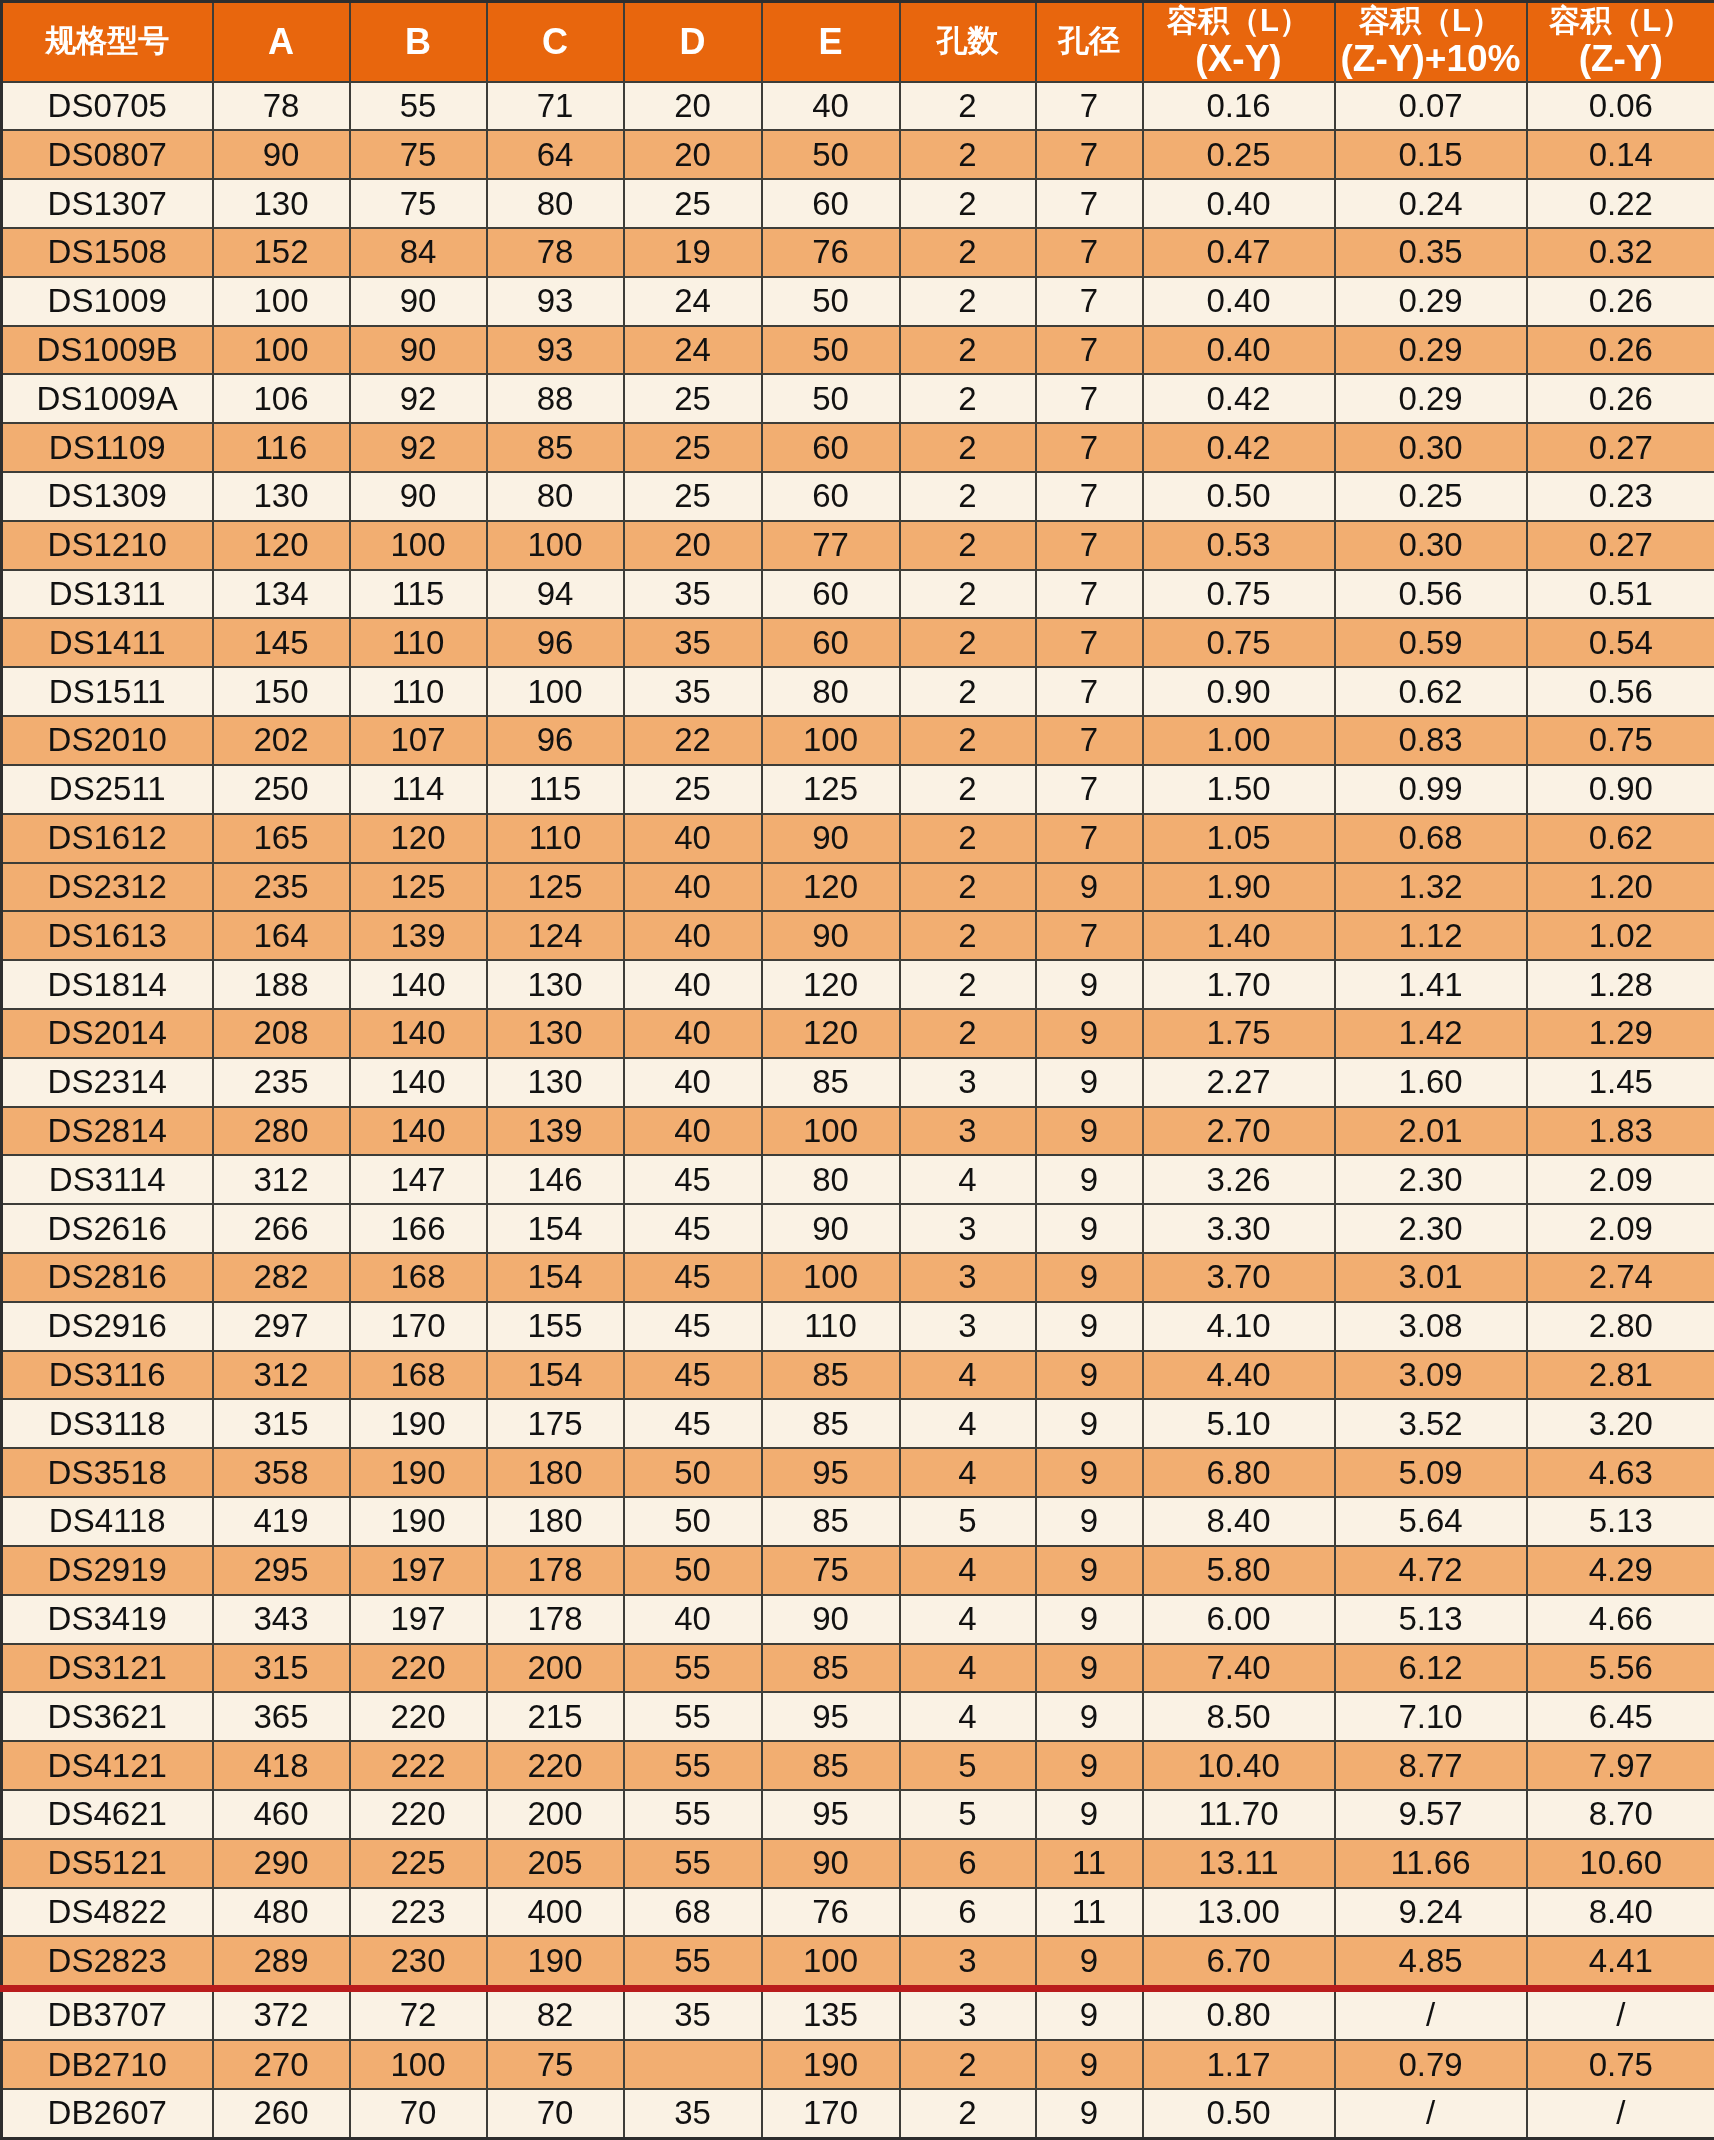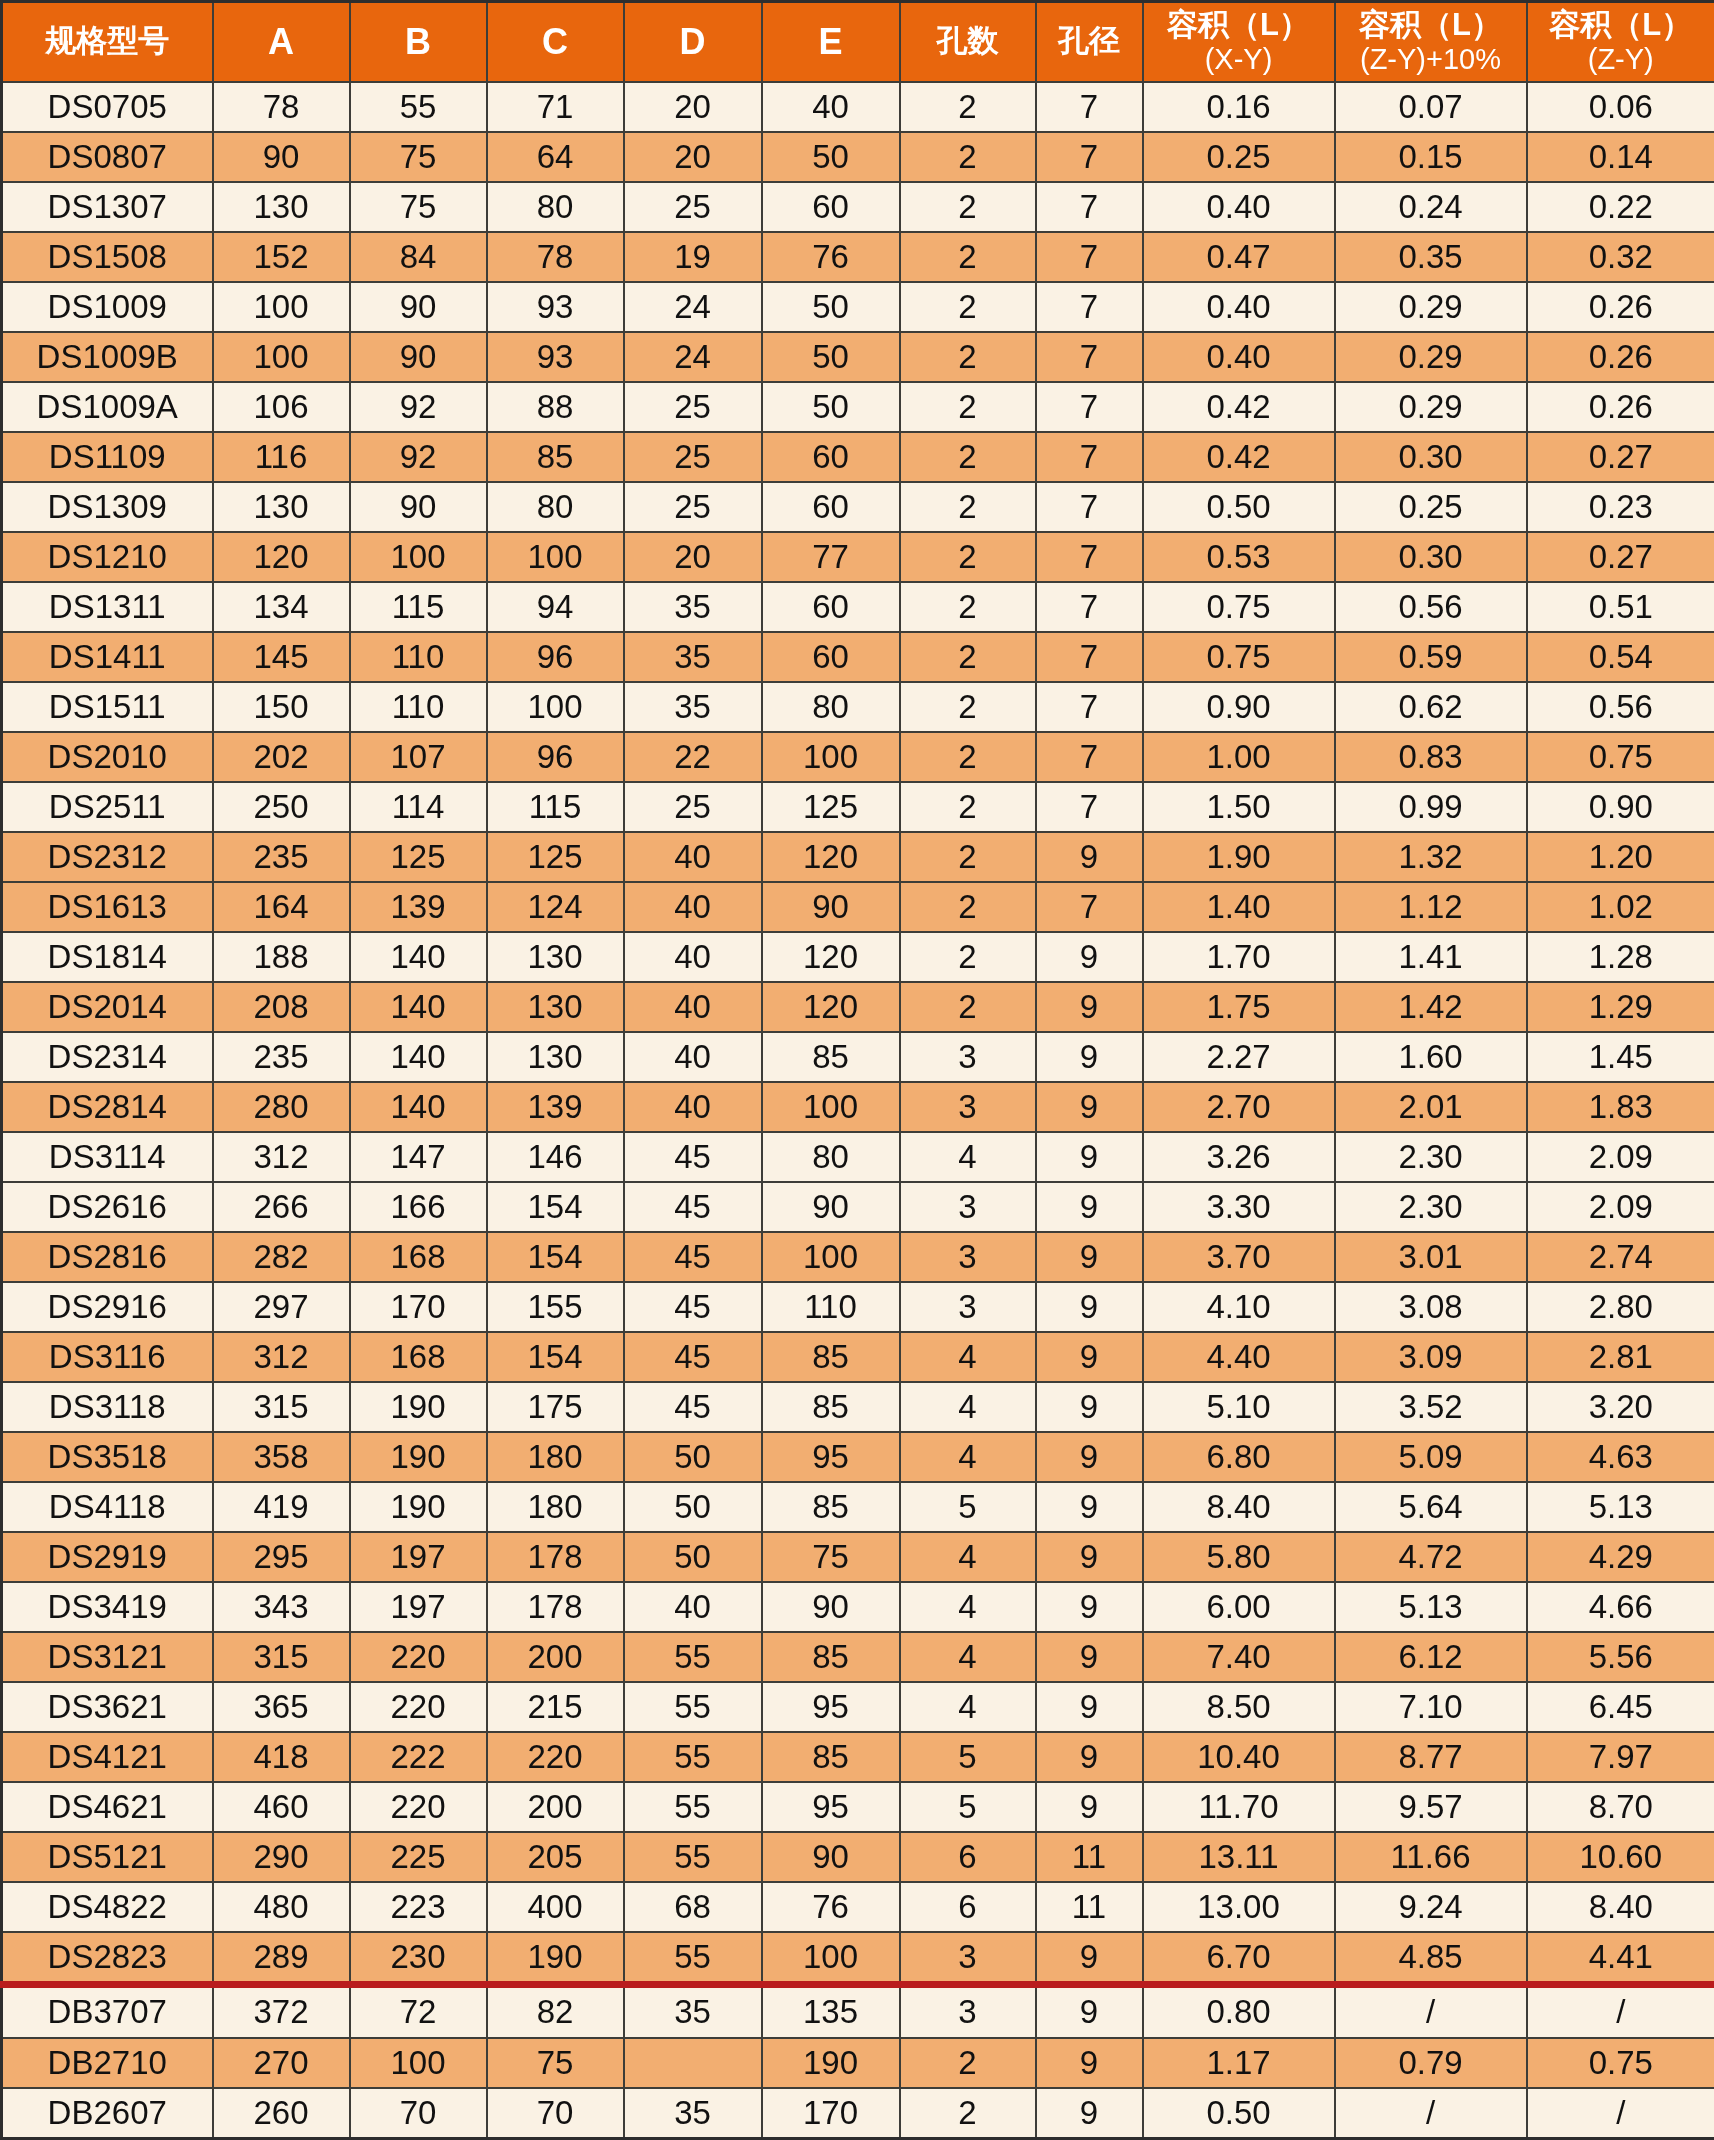--- a/index.html
+++ b/index.html
@@ -34,22 +34,22 @@
     height: 80px;
   }
   th {
     background: #E8660D;
     color: #ffffff;
     font-weight: bold;
     font-size: 31px;
     line-height: 1.12;
   }
   th .h-line2 {
-    font-size: 29px;
-    font-weight: normal;
+    font-size: 37px;
+    font-weight: bold;
   }
   th.col-letter {
     font-size: 36px;
   }
   td {
     font-size: 33px;
     color: #111111;
     font-stretch: condensed;
   }
   tr.row-cream td { background: #FAF2E4; }
@@ -304,20 +304,33 @@
           <td>115</td>
           <td>25</td>
           <td>125</td>
           <td>2</td>
           <td>7</td>
           <td>1.50</td>
           <td>0.99</td>
           <td>0.90</td>
         </tr>
         <tr class="row-tan">
+          <td>DS1612</td>
+          <td>165</td>
+          <td>120</td>
+          <td>110</td>
+          <td>40</td>
+          <td>90</td>
+          <td>2</td>
+          <td>7</td>
+          <td>1.05</td>
+          <td>0.68</td>
+          <td>0.62</td>
+        </tr>
+        <tr class="row-tan">
           <td>DS2312</td>
           <td>235</td>
           <td>125</td>
           <td>125</td>
           <td>40</td>
           <td>120</td>
           <td>2</td>
           <td>9</td>
           <td>1.90</td>
           <td>1.32</td>

